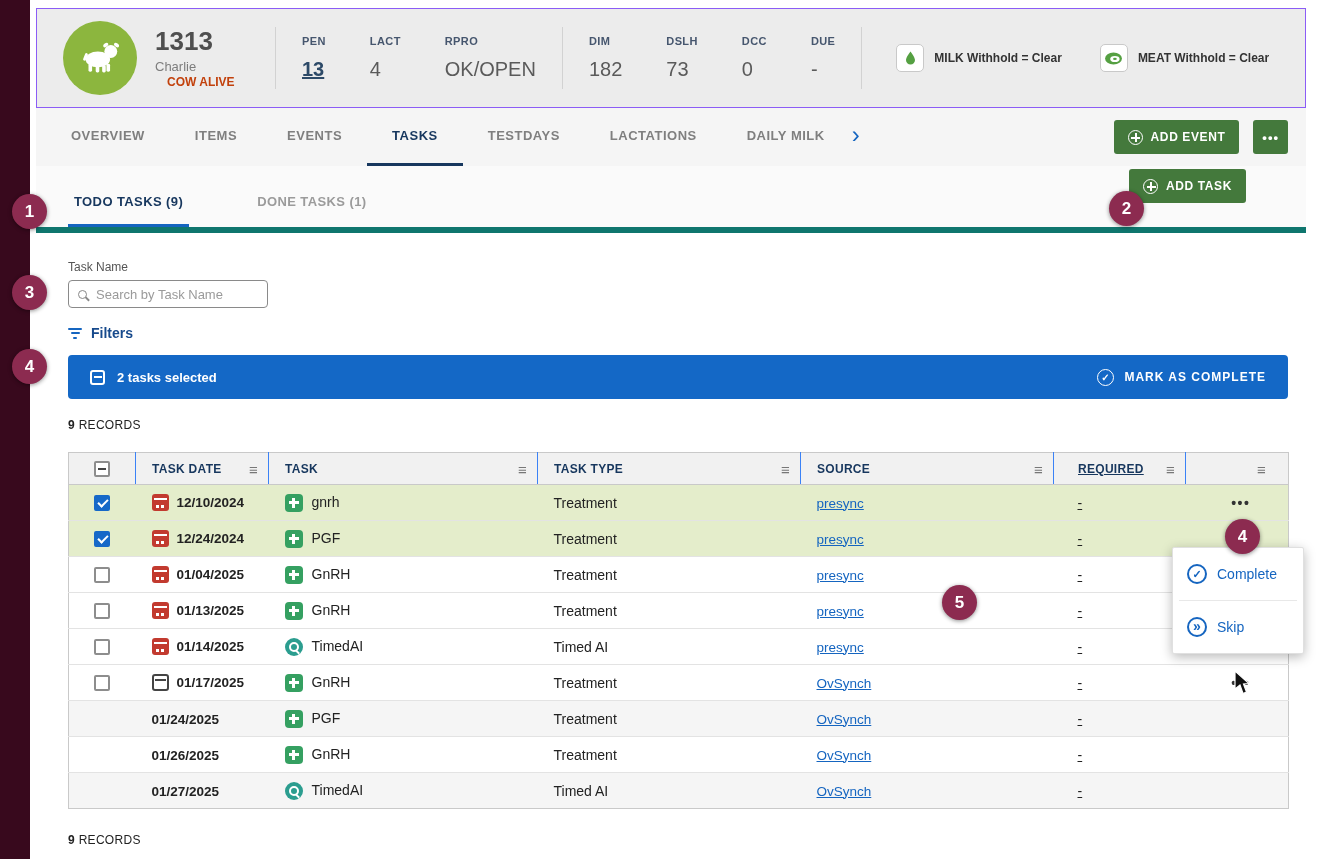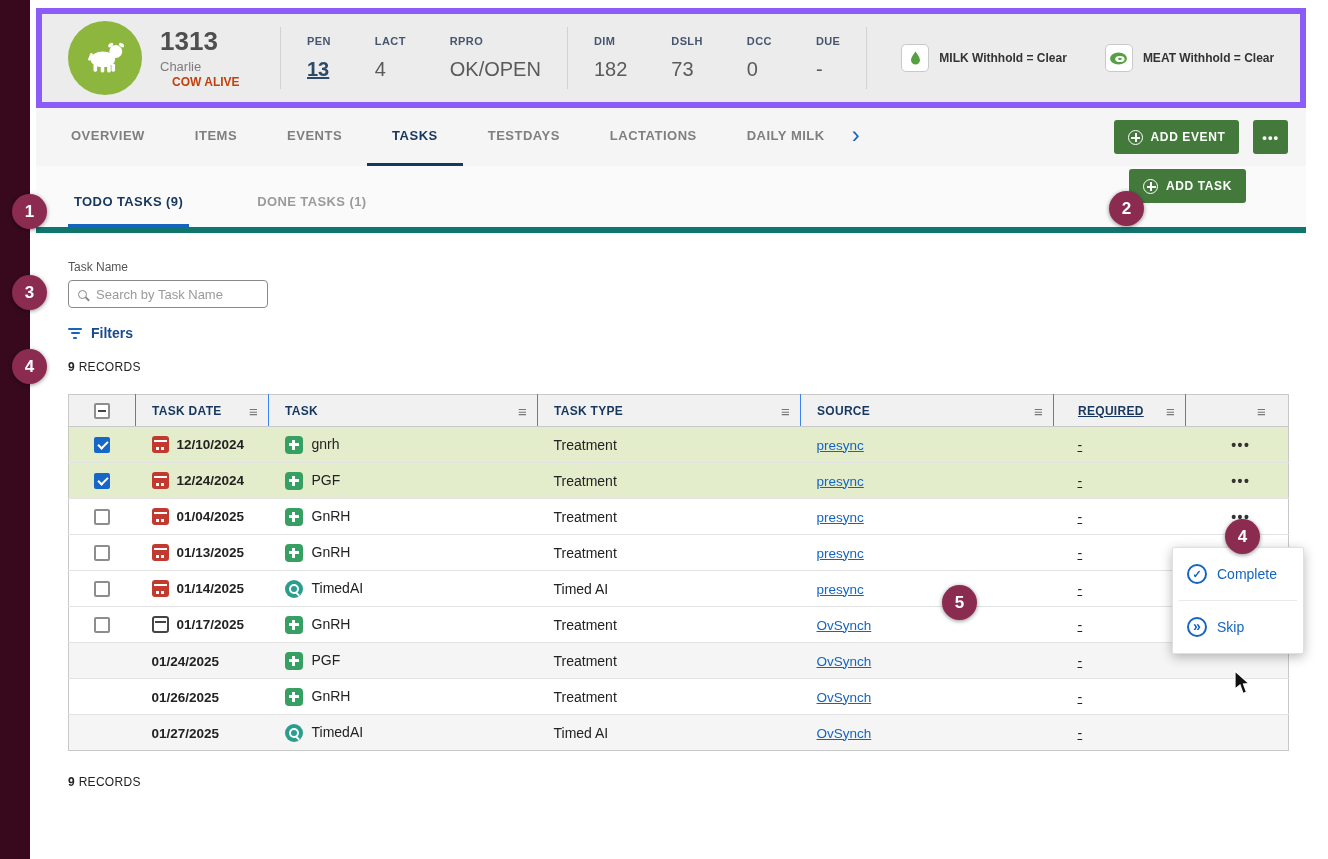--- a/index.html
+++ b/index.html
@@ -7,21 +7,21 @@
   body {
     width:1328px; height:859px; position:relative; overflow:hidden;
     background:#ffffff; font-family:"Liberation Sans", sans-serif; color:#333;
   }
   
   .stripe { position:absolute; left:0; top:0; width:30px; height:859px; background:#38091d; }
   .page { position:absolute; left:30px; top:0; width:1298px; height:859px; }
 
   
   .cow-card { position:absolute; left:6px; top:8px; width:1270px; height:100px;
-    background:#ececec; border:6px solid #8b5cf6; display:flex; align-items:center; padding-left:26px; }
+    background:#ececec; border:1px solid #8b5cf6; display:flex; align-items:center; padding-left:26px; }
   .avatar { width:74px; height:74px; border-radius:50%; background:#8CB63E; flex:0 0 auto;
     display:flex; align-items:center; justify-content:center; }
   .idblock { margin-left:18px; width:112px; }
   .cow-id { font-size:26px; font-weight:bold; color:#4f4f4f; line-height:1.1; }
   .cow-name { font-size:13px; color:#7d7d7d; margin-top:3px; }
   .cow-status { font-size:12px; font-weight:bold; color:#c2410c; margin-top:1px;margin-left:12px; }
   .vdiv { width:1px; height:62px; background:#d2d2d2; margin:0 8px; flex:0 0 auto; }
   .stats { display:flex; gap:44px; padding:0 18px; }
   .stat-label { font-size:11px; font-weight:bold; color:#46566e; letter-spacing:.4px; margin-bottom:11px; }
   .stat-value { font-size:20px; color:#5a5a5a; }
@@ -281,20 +281,30 @@
 
     <div class="filters">
       <span class="filter-icon">
           <i></i>
           <i></i>
           <i></i>
         </span>
       <span class="filters-label">Filters</span>
     </div>
 
+    <div class="selbar">
+      <div class="selleft">
+        <span class="indet"></span>
+        <span>2 tasks selected</span>
+      </div>
+      <div class="selright">
+        <span class="ccheck"></span>
+        <span>MARK AS COMPLETE</span>
+      </div>
+    </div>
 
     <div class="records">
       <b>9</b>
       <span>RECORDS</span>
     </div>
 
     <table class="tasks">
       <colgroup>
         <col style="width:67px">
           <col style="width:133px">

